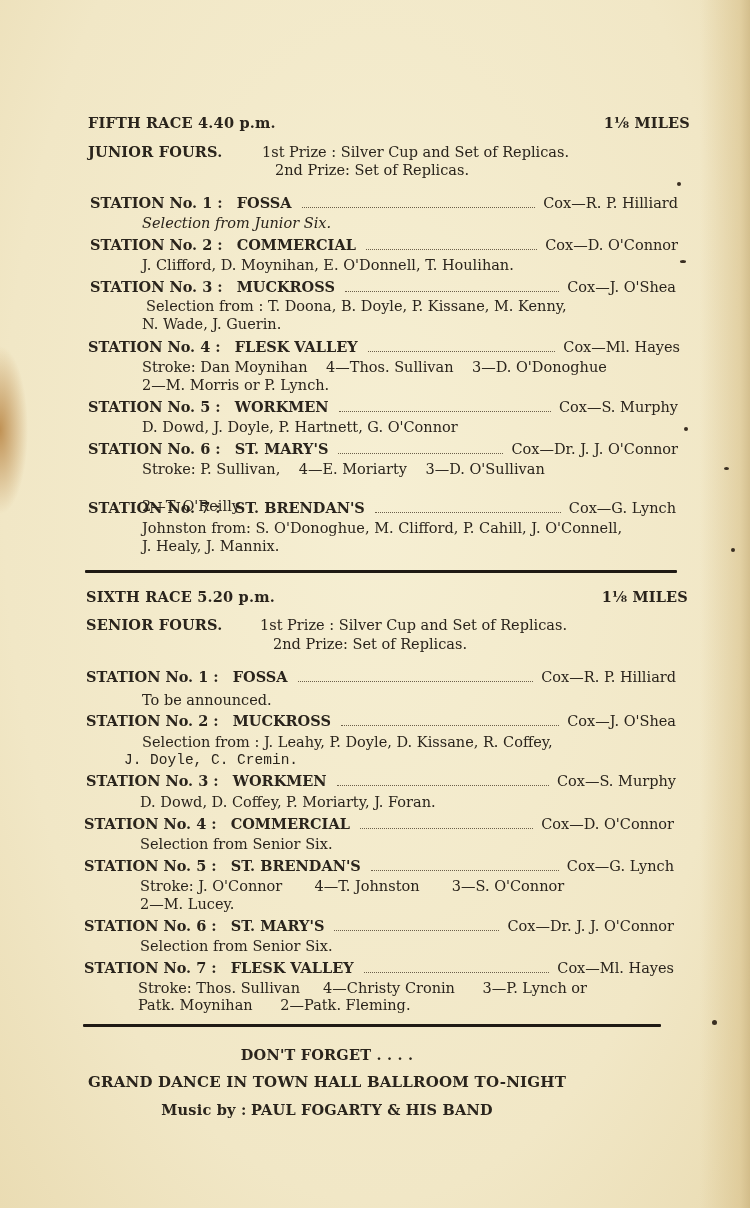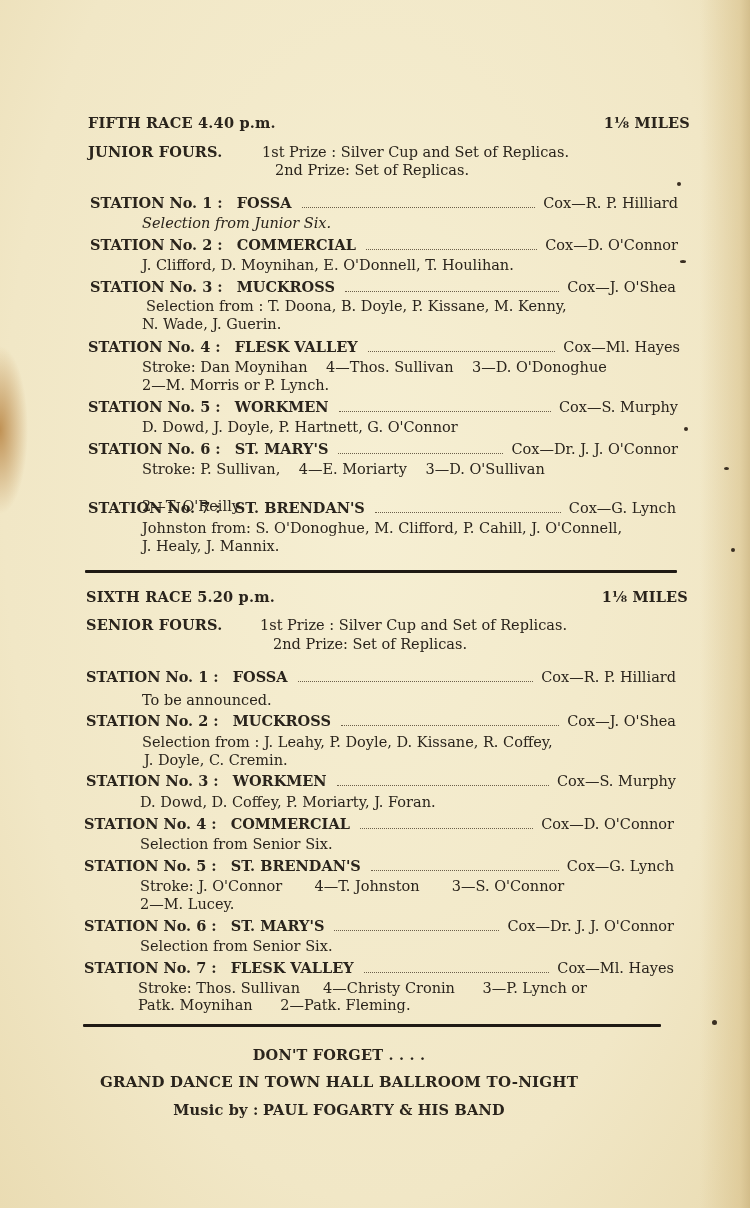--- a/index.html
+++ b/index.html
@@ -17,21 +17,21 @@
     .page { position: absolute; left: 0; top: 0; width: 750px; height: 1208px; padding-left: 12px; }
     .line { position: absolute; white-space: nowrap; font-size: 14.5px; line-height: 18px; }
     .b { font-weight: bold; letter-spacing: 0.2px; }
     .row { position: absolute; display: flex; align-items: baseline; font-size: 14.5px; line-height: 18px; white-space: nowrap; }
     .row .stn { font-weight: bold; }
     .row .club { font-weight: bold; margin-left: 14px; }
     .row .dots { flex: 1; border-bottom: 1.5px dotted #6b5f4a; margin: 0 8px 4px 10px; height: 0; }
     .row .cox { }
     .crew { position: absolute; font-size: 14.5px; line-height: 20px; white-space: nowrap; }
     .rule { position: absolute; height: 3px; background: #1f1a14; border-radius: 1px; }
-    .center { position: absolute; left: 12px; width: 654px; text-align: center; font-size: 14.5px; white-space: nowrap; }
+    .center { position: absolute; left: 0; width: 654px; text-align: center; font-size: 14.5px; white-space: nowrap; }
     .speck { position: absolute; width: 4px; height: 4px; background: #3a2f22; border-radius: 50%; }
   </style>
 </head>
 <body>
 
 <div class="page">
 
   <div class="line b" style="left:88px; top:114px;">FIFTH RACE 4.40 p.m.</div>
   <div class="line b" style="right:72px; top:114px;">1⅛ MILES</div>
   <div class="line b" style="left:88px; top:143px;">JUNIOR FOURS.</div>
@@ -114,21 +114,21 @@
   </div>
   <div class="crew" style="left:142px; top:690px;">To be announced.</div>
 
   <div class="row" style="left:86px; width:590px; top:712px;">
     <span class="stn">STATION No. 2 :</span>
     <span class="club">MUCKROSS</span>
     <span class="dots"></span>
     <span class="cox">Cox—J. O'Shea</span>
   </div>
   <div class="crew" style="left:142px; top:732px;">Selection from : J. Leahy, P. Doyle, D. Kissane, R. Coffey,</div>
-  <div class="crew" style="left:144px; top:750px;">J. Doyle, C. Cremin.</div>
+  <div class="crew" style="left:124px; top:750px;font-family:Liberation Mono, monospace;">J. Doyle, C. Cremin.</div>
 
   <div class="row" style="left:86px; width:590px; top:772px;">
     <span class="stn">STATION No. 3 :</span>
     <span class="club">WORKMEN</span>
     <span class="dots"></span>
     <span class="cox">Cox—S. Murphy</span>
   </div>
   <div class="crew" style="left:140px; top:792px;">D. Dowd, D. Coffey, P. Moriarty, J. Foran.</div>
 
   <div class="row" style="left:84px; width:590px; top:815px;">

